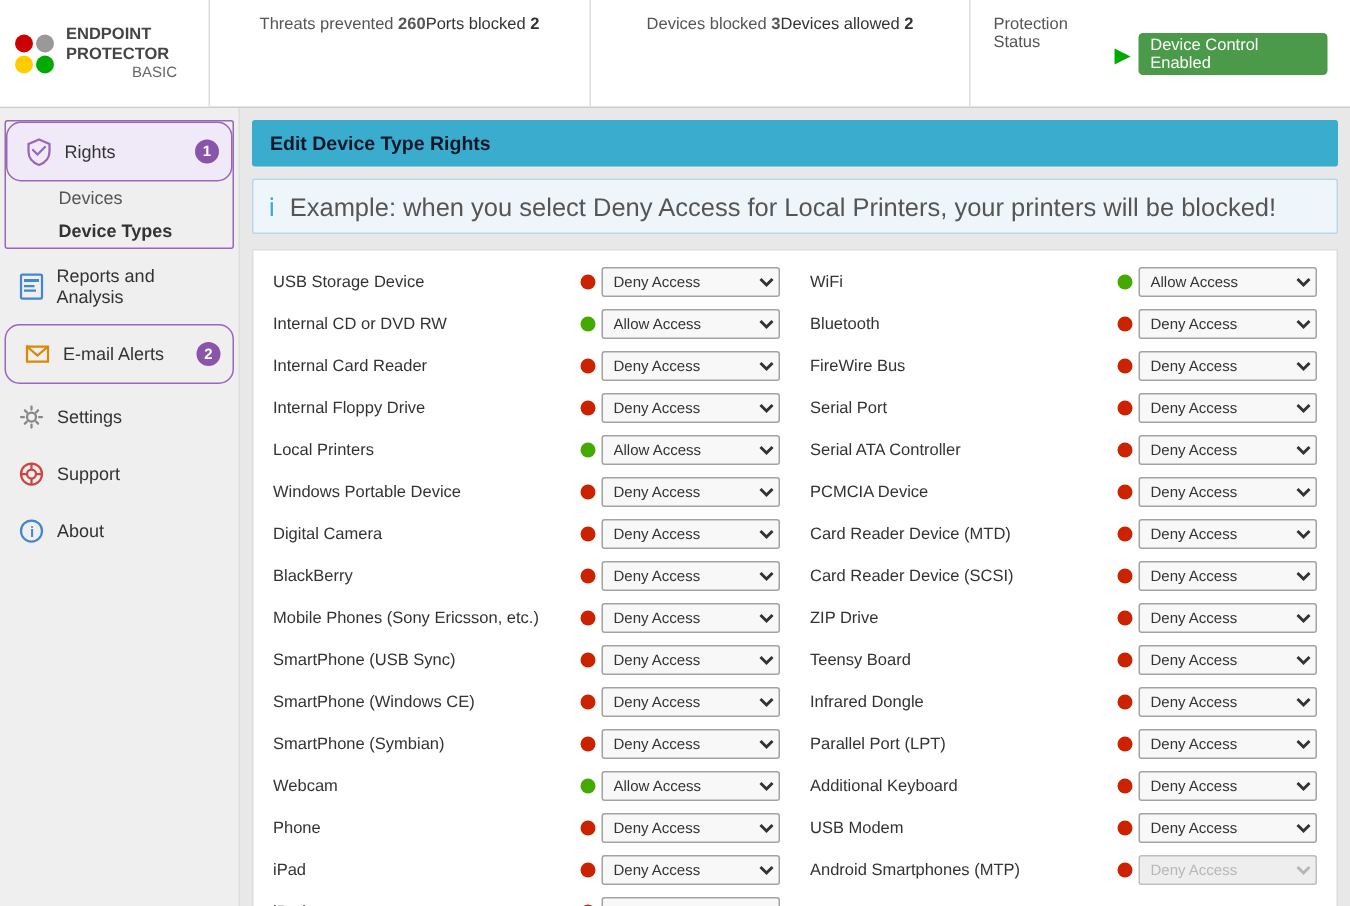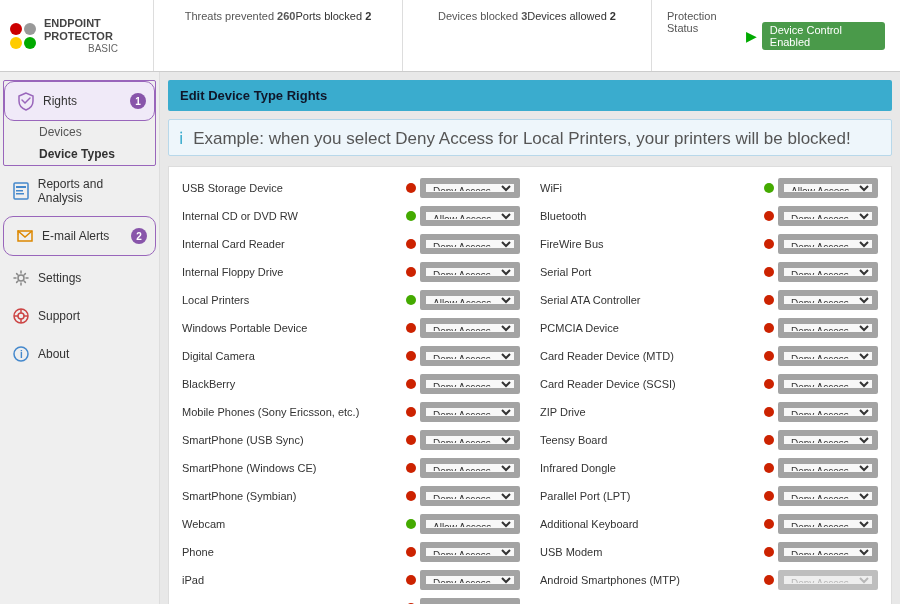--- a/index.html
+++ b/index.html
@@ -1,20 +1,20 @@
 <!DOCTYPE html>
 <html><head>
   <meta charset="utf-8">
   <style>
     * { box-sizing: border-box; margin: 0; padding: 0; }
     body { font-family: Arial, sans-serif; font-size: 12px; background: #d0d0d0; width: 900px; height: 604px; overflow: hidden; }
 
     
     #topbar { display: flex; height: 72px; background: #fff; border-bottom: 1px solid #ccc; }
-    #logo-area { width: 154px; background: #fff; display: flex; align-items: center; padding: 10px; border-right: 1px solid #ddd; }
+    #logo-area { width: 140px; background: #fff; display: flex; align-items: center; padding: 10px; border-right: 1px solid #ddd; }
     .logo-icon { display: flex; flex-direction: column; gap: 3px; margin-right: 8px; }
     .traffic-light { display: grid; grid-template-columns: 1fr 1fr; gap: 2px; }
     .tl-red { width: 12px; height: 12px; border-radius: 50%; background: #cc0000; }
     .tl-yellow { width: 12px; height: 12px; border-radius: 50%; background: #ffcc00; }
     .tl-green { width: 12px; height: 12px; border-radius: 50%; background: #00aa00; }
     .tl-gray { width: 12px; height: 12px; border-radius: 50%; background: #999; }
     .logo-text { display: flex; flex-direction: column; }
     .logo-title { font-size: 11px; font-weight: bold; color: #444; line-height: 1.2; }
     .logo-subtitle { font-size: 10px; color: #666; padding-left: 44px; }
     .stats-bar { display: flex; flex: 1; }
@@ -47,21 +47,21 @@
     #content { flex: 1; background: #e8e8e8; padding: 8px; overflow: hidden; }
     .content-header { background: #3aacce; color: #0f172a; padding: 8px 12px; font-size: 13px; font-weight: bold; margin-bottom: 8px; border-radius: 2px; }
     .info-bar { background: #eef6fb; border: 1px solid #b8d8ea; padding: 6px 10px; margin-bottom: 10px; font-size: 17px; color: #555; border-radius: 2px; }
     .info-icon { color: #3aacce; margin-right: 5px; }
     .device-row { display: flex; align-items: center; padding: 3px 5px; margin-bottom: 2px; }
     .device-name { flex: 1; font-size: 11px; color: #333; white-space: nowrap; }
     .device-select-wrap { display: flex; align-items: center; gap: 4px; }
     .status-dot { width: 10px; height: 10px; border-radius: 50%; flex-shrink: 0; }
     .dot-red { background: #cc2200; }
     .dot-green { background: #44aa00; }
-    .device-select { font-size: 10px; padding: 1px 3px; border: 6px solid #a3a3a3; background: #f8f8f8; border-radius: 2px; height: 20px; width: 100px; color: #333; }
+    .device-select { font-size: 10px; padding: 1px 3px; border: 1px solid #a3a3a3; background: #f8f8f8; border-radius: 2px; height: 20px; width: 119px; color: #333; }
     .device-select:disabled { background: #e8e8e8; color: #999; }
 
     
     .icon-rights { color: #9966bb; }
   </style>
 </head>
 <body>
 
 <div id="topbar">
   <div id="logo-area">

